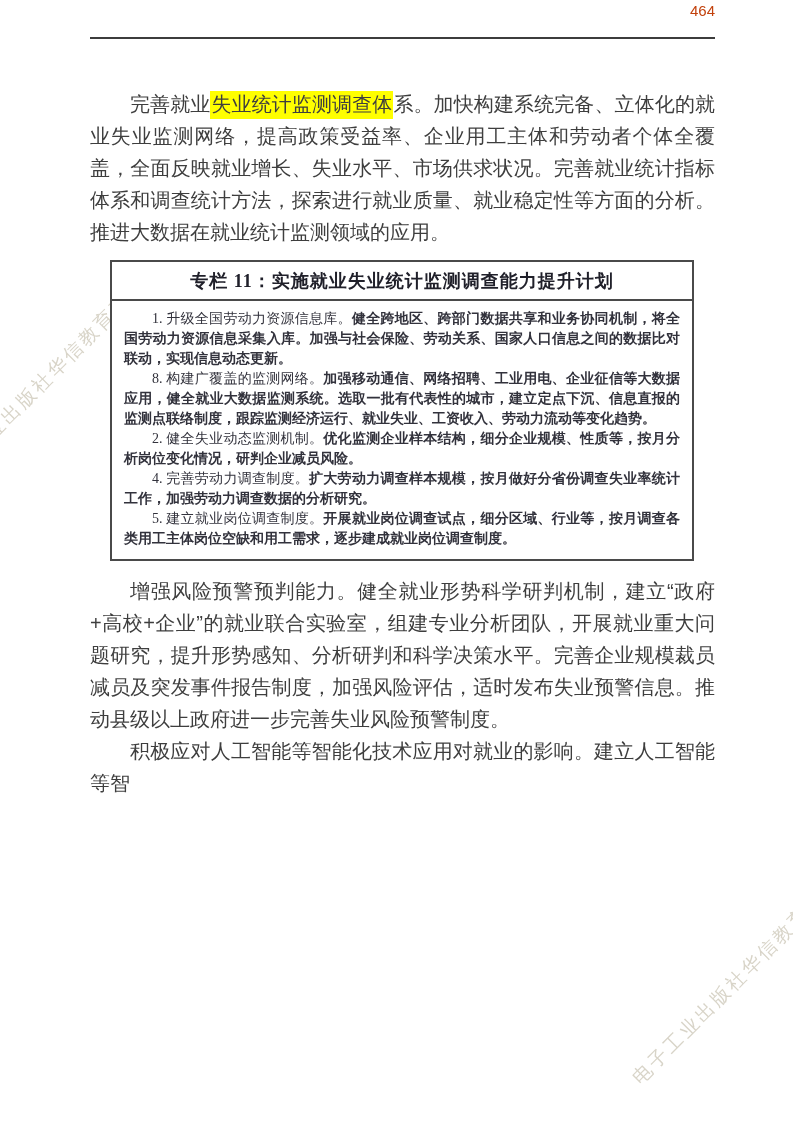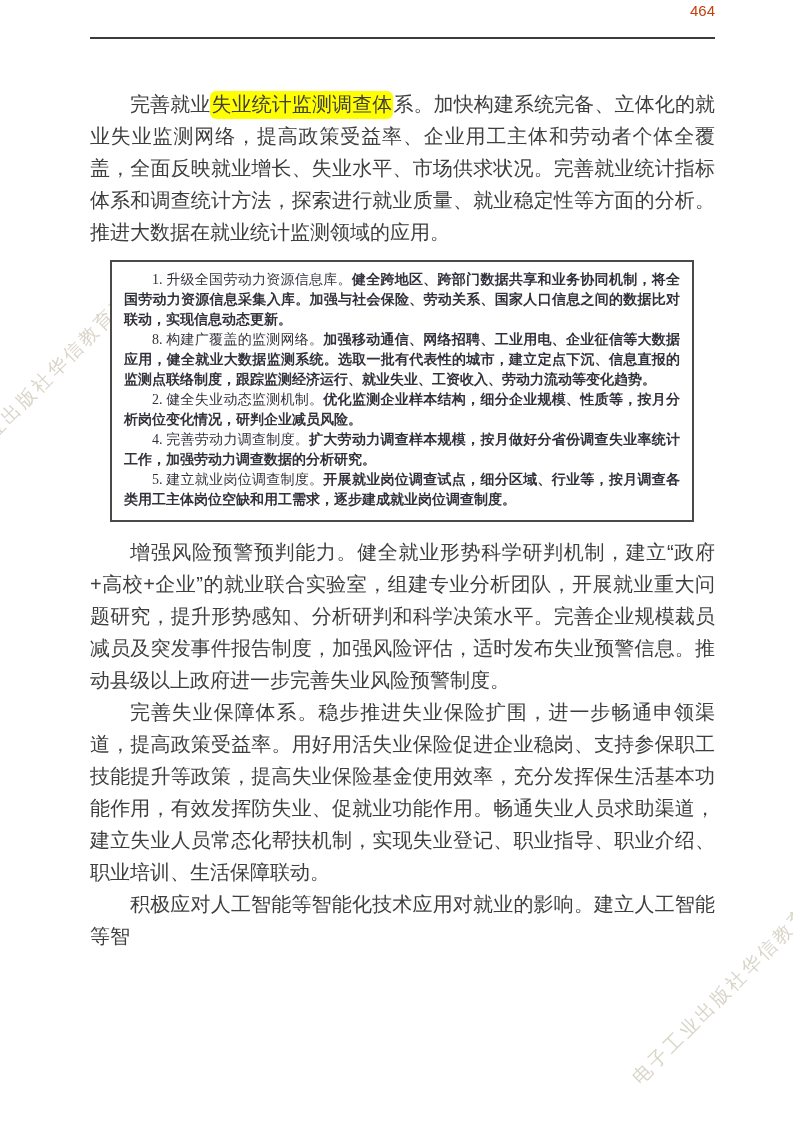--- a/index.html
+++ b/index.html
@@ -32,21 +32,20 @@
     font-size: 20px;
     line-height: 32px;
     color: #3e3e3e;
     text-align: justify;
     text-indent: 2em;
     letter-spacing: 0;
   }
   .hl {
     background: #ffff00;
     padding: 2px 1px 4px;
-    border-radius: 6px;
   }
   .column-box {
     margin: 12px 0 14px 20px;
     width: 584px;
     border: 2px solid #4a4a4a;
     color: #32323c;
     font-family: "Liberation Serif", serif;
     background: #fff;
   }
   .box-title {
@@ -91,26 +90,26 @@
 <div class="watermark wm-right">电子工业出版社华信教育研究所</div>
 
 <div class="page-number">464</div>
 <div class="header-rule"></div>
 
 <div class="content">
 
   <p class="main"><span>完善就业</span><span class="hl">失业统计监测调查体</span><span>系。加快构建系统完备、立体化的就业失业监测网络，提高政策受益率、企业用工主体和劳动者个体全覆盖，全面反映就业增长、失业水平、市场供求状况。完善就业统计指标体系和调查统计方法，探索进行就业质量、就业稳定性等方面的分析。推进大数据在就业统计监测领域的应用。</span></p>
 
   <div class="column-box">
+    <div class="box-title">专栏 11：实施就业失业统计监测调查能力提升计划</div>
     <div class="box-body">
       <p class="box-item"><span class="lead">1. 升级全国劳动力资源信息库。</span><span>健全跨地区、跨部门数据共享和业务协同机制，将全国劳动力资源信息采集入库。加强与社会保险、劳动关系、国家人口信息之间的数据比对联动，实现信息动态更新。</span></p>
       <p class="box-item"><span class="lead">8. 构建广覆盖的监测网络。</span><span>加强移动通信、网络招聘、工业用电、企业征信等大数据应用，健全就业大数据监测系统。选取一批有代表性的城市，建立定点下沉、信息直报的监测点联络制度，跟踪监测经济运行、就业失业、工资收入、劳动力流动等变化趋势。</span></p>
       <p class="box-item"><span class="lead">2. 健全失业动态监测机制。</span><span>优化监测企业样本结构，细分企业规模、性质等，按月分析岗位变化情况，研判企业减员风险。</span></p>
       <p class="box-item"><span class="lead">4. 完善劳动力调查制度。</span><span>扩大劳动力调查样本规模，按月做好分省份调查失业率统计工作，加强劳动力调查数据的分析研究。</span></p>
       <p class="box-item"><span class="lead">5. 建立就业岗位调查制度。</span><span>开展就业岗位调查试点，细分区域、行业等，按月调查各类用工主体岗位空缺和用工需求，逐步建成就业岗位调查制度。</span></p>
     </div>
   </div>
 
   <p class="main">增强风险预警预判能力。健全就业形势科学研判机制，建立“政府+高校+企业”的就业联合实验室，组建专业分析团队，开展就业重大问题研究，提升形势感知、分析研判和科学决策水平。完善企业规模裁员减员及突发事件报告制度，加强风险评估，适时发布失业预警信息。推动县级以上政府进一步完善失业风险预警制度。</p>
-  <p class="main">完善失业保障体系。稳步推进失业保险扩围，进一步畅通申领渠道，提高政策受益率。用好用活失业保险促进企业稳岗、支持参保职工技能提升等政策，提高失业保险基金使用效率，充分发挥保生活基本功能作用，有效发挥防失业、促就业功能作用。畅通失业人员求助渠道，建立失业人员常态化帮扶机制，实现失业登记、职业指导、职业介绍、职业培训、生活保障联动。</p>
   <p class="main">积极应对人工智能等智能化技术应用对就业的影响。建立人工智能等智</p>
 
 </div>
 
 </body></html>

